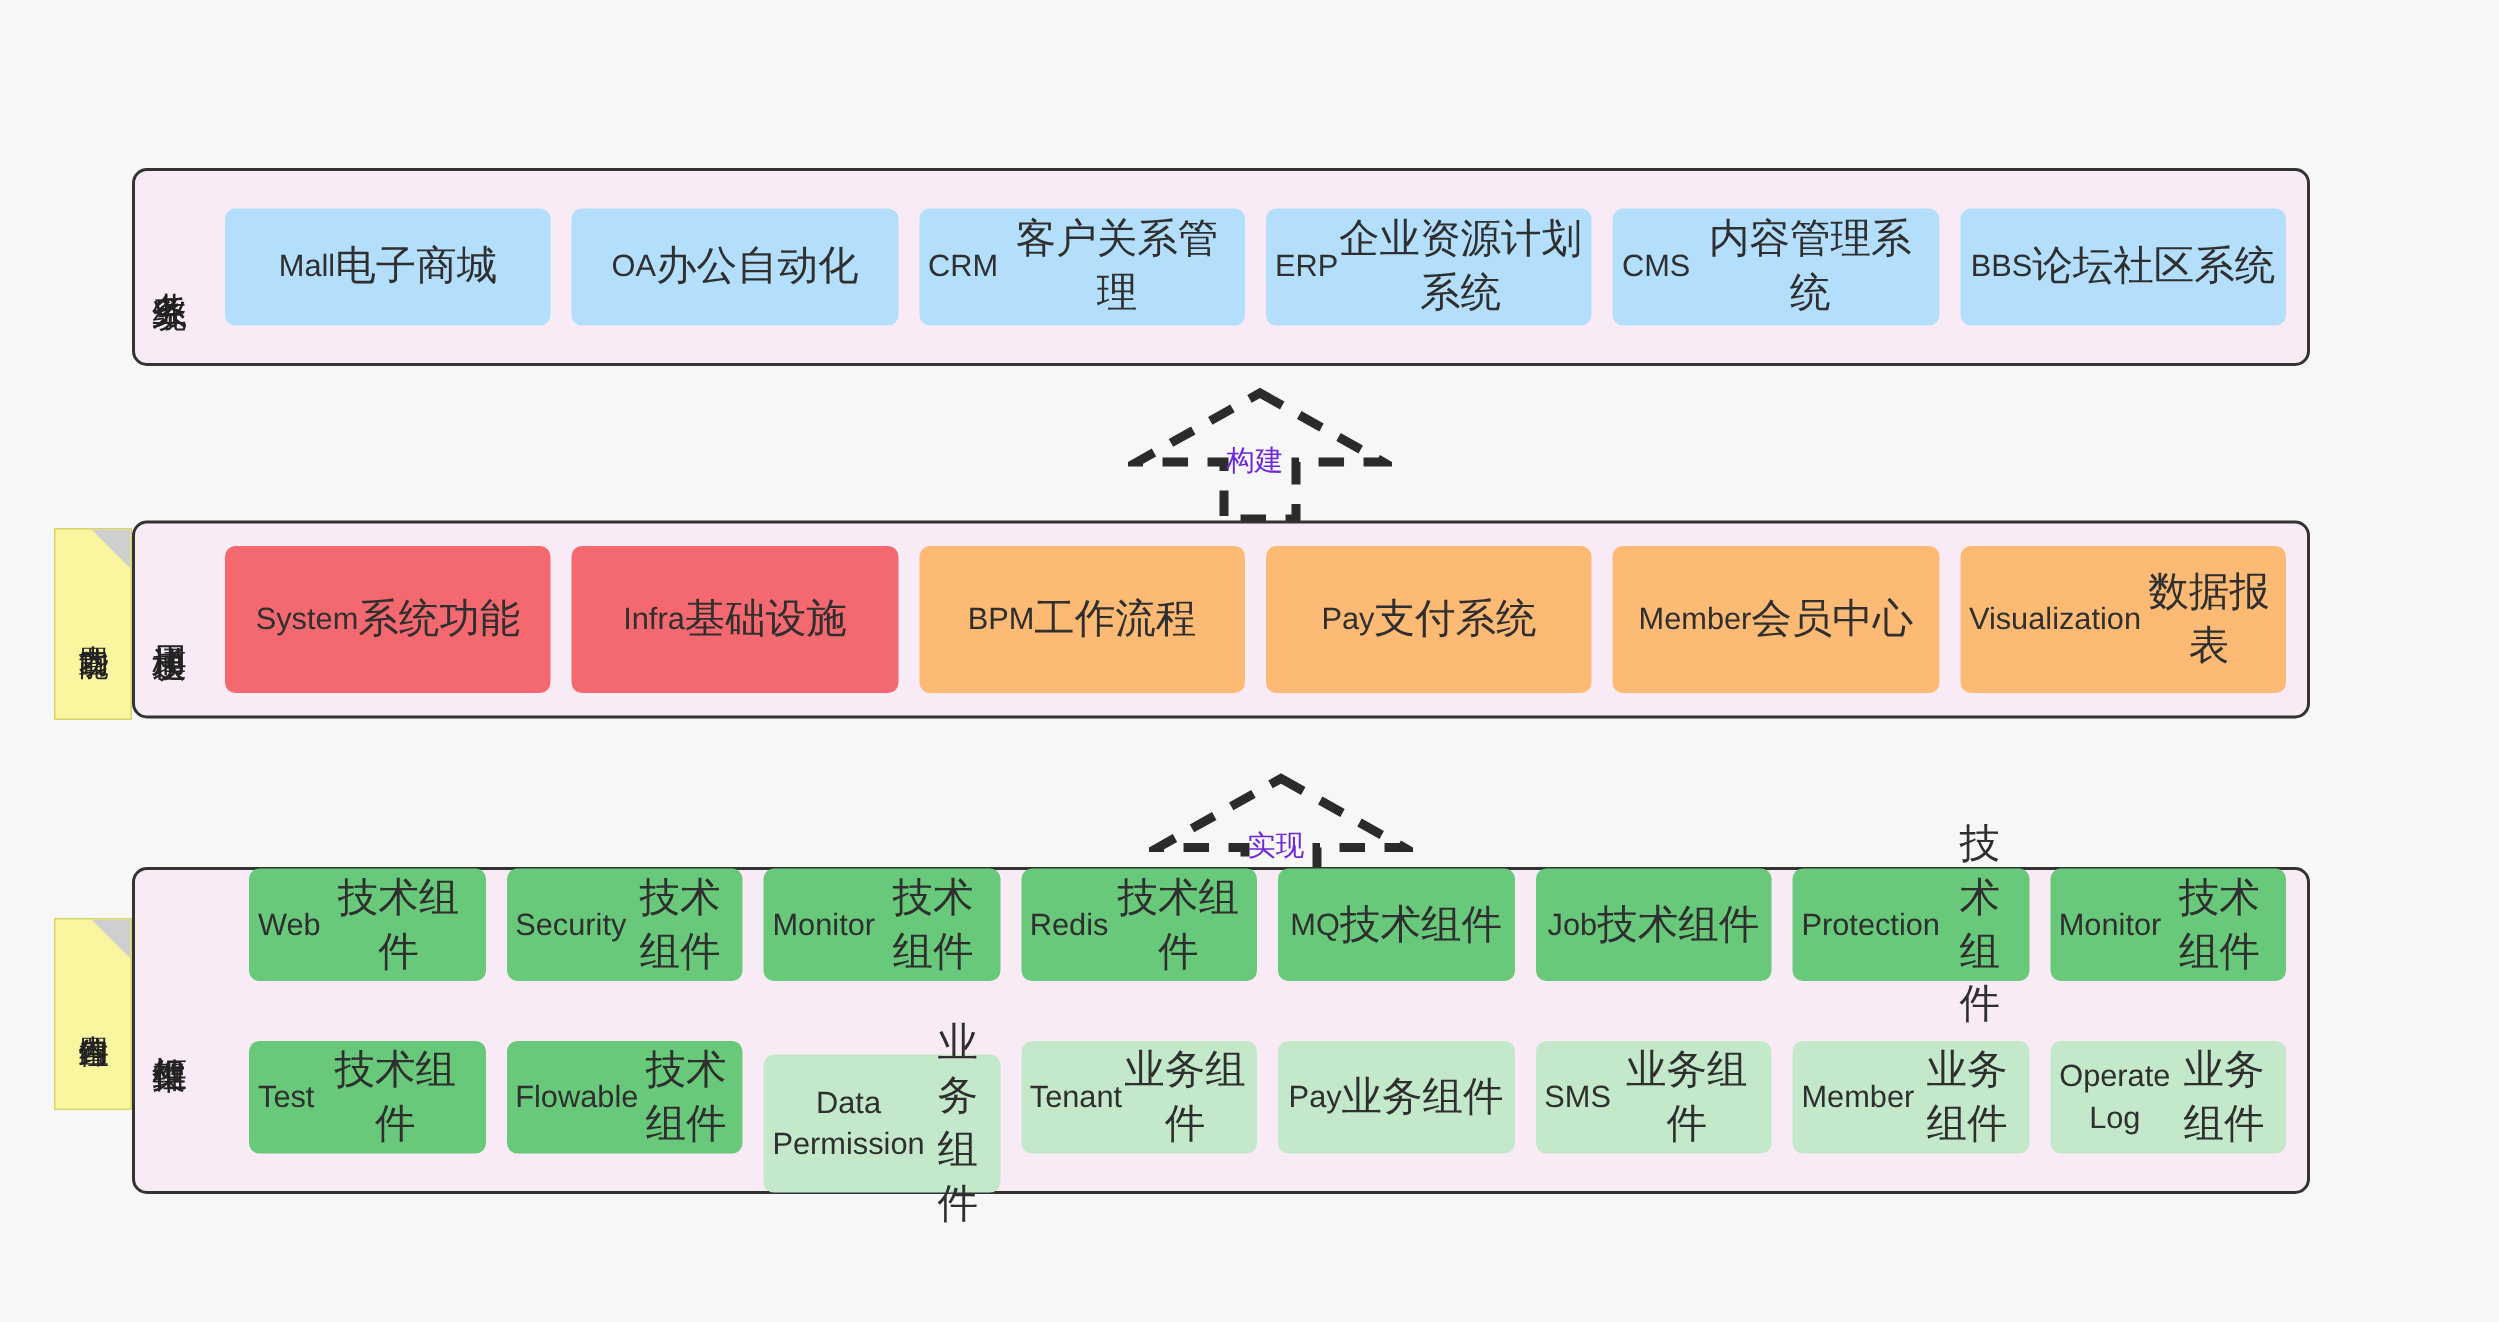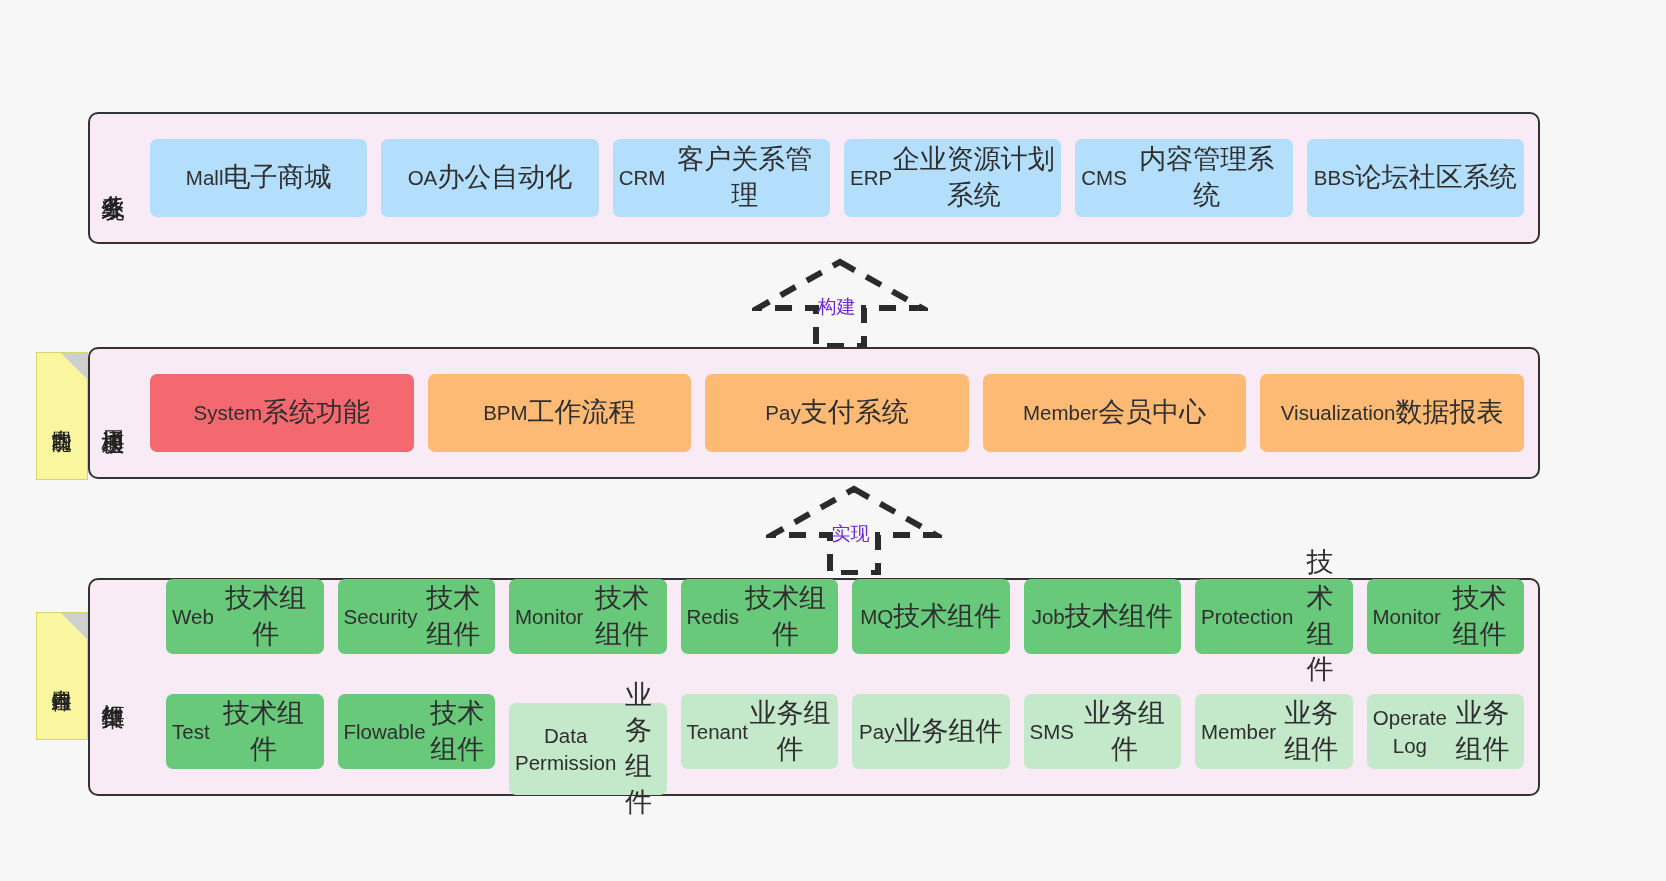--- a/index.html
+++ b/index.html
@@ -71,21 +71,21 @@
   .lgreen { background: #c3e9ca; }
 
   
   #layer-business { left: 88px; top: 112px; width: 1452px; height: 132px; }
   #layer-business .layer-body { gap: 14px; }
   #layer-business .box { flex: 1 1 0; height: 78px; }
 
   
   #layer-modules { left: 88px; top: 347px; width: 1452px; height: 132px; }
   #layer-modules .layer-body { gap: 14px; }
-  #layer-modules .box { flex: 1 1 0; height: 78px; }
+  #layer-modules .box { flex: 1 1 0; height: 98px; }
 
   
   #layer-framework { left: 88px; top: 578px; width: 1452px; height: 218px; gap: 16px; }
   #layer-framework .layer-body {
     flex-direction: column;
     justify-content: center;
     gap: 14px;
     padding: 0 14px;
   }
   .fw-row { display: flex; width: 100%; gap: 14px; align-items: center; }
@@ -125,21 +125,21 @@
     position: absolute;
     left: 50%;
     transform: translateX(-50%);
     font-size: 19px;
     color: #6d28d9;
     background: transparent;
     white-space: nowrap;
   }
   #arrow-build     { left: 752px; top: 256px; width: 176px; height: 92px; }
   #arrow-build .arrow-label     { top: 38px; left: 48%; }
-  #arrow-implement { left: 766px; top: 483px; width: 176px; height: 92px; }
+  #arrow-implement { left: 766px; top: 513px; width: 176px; height: 92px; }
   #arrow-implement .arrow-label { top: 38px; left: 48%; }
 </style>
 </head>
 <body>
 
 <div class="layer" id="layer-business">
   <div class="layer-title">业务系统</div>
   <div class="layer-body">
     <div class="box blue">
       <span class="en">Mall</span>
@@ -175,20 +175,24 @@
   <span class="arrow-label">构建</span>
 </div>
 
 <div class="layer" id="layer-modules">
   <div class="layer-title">通用模块</div>
   <div class="layer-body">
     <div class="box red">
       <span class="en">System</span>
       <span class="cn">系统功能</span>
     </div>
+    <div class="box red">
+      <span class="en">Infra</span>
+      <span class="cn">基础设施</span>
+    </div>
     <div class="box pink">
       <span class="en">BPM</span>
       <span class="cn">工作流程</span>
     </div>
     <div class="box pink">
       <span class="en">Pay</span>
       <span class="cn">支付系统</span>
     </div>
     <div class="box pink">
       <span class="en">Member</span>

